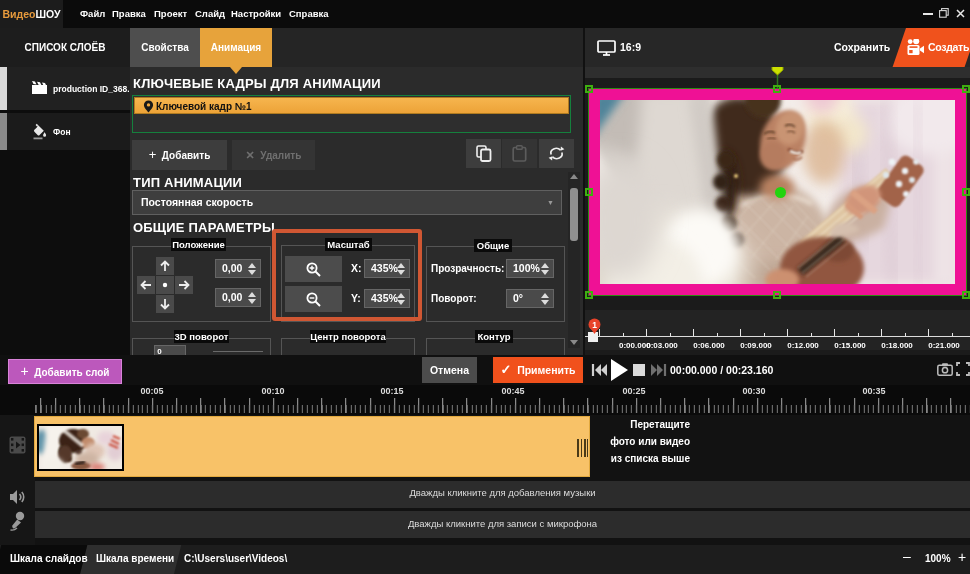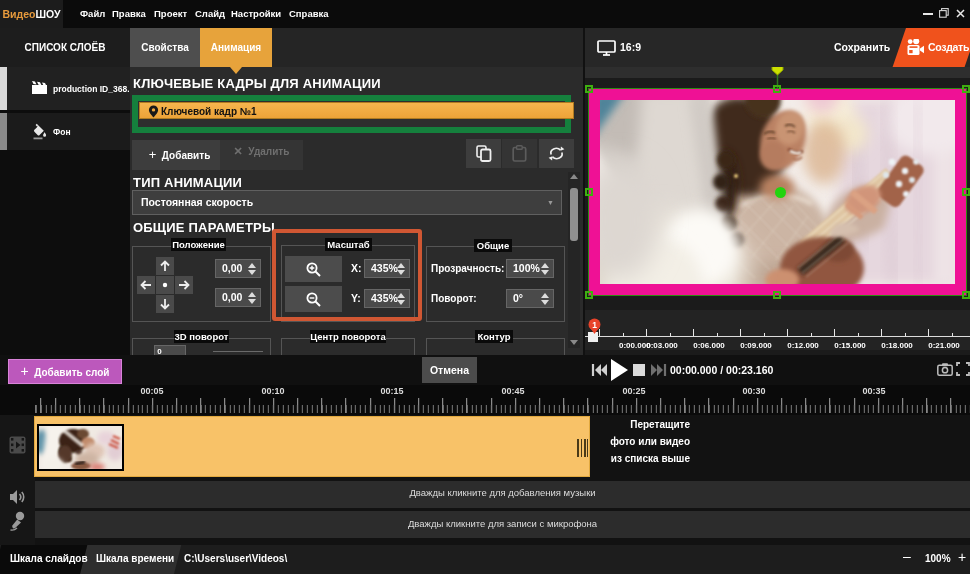--- a/index.html
+++ b/index.html
@@ -20,21 +20,21 @@
 #tabptr { left:100px; top:39px; width:0; height:0; border-left:6px solid transparent; border-right:6px solid transparent; border-top:7px solid #e7a33b; }
 
 #pvbar { left:585px; top:28px; width:385px; height:39px; background:#272727; overflow:hidden; }
 #create { right:-8px; top:0; width:72px; height:39px; background:#f0521c; transform:skewX(-19deg); transform-origin:top right; }
 
 #lpanel { left:0; top:67px; width:130px; height:288px; background:#0d0d0d; }
 .layeritem { left:0; width:130px; color:#fff; font-size:8.5px; font-weight:bold; }
 
 #mpanel { left:130px; top:67px; width:453px; height:288px; background:#2b2b2b; overflow:hidden; }
 .mlabel { color:#fff; font-size:13px; font-weight:bold; letter-spacing:0.2px; }
-#kflist { left:2px; top:28px; width:439px; height:38px; background:#2e2e2e; border:6px solid #15803d; }
+#kflist { left:2px; top:28px; width:439px; height:38px; background:#2e2e2e; border:1px solid #15803d; }
 #kfrow { left:1px; top:1px; width:435px; height:17px; background:linear-gradient(#f6b54e,#eda338); border:1px solid #b07b20; color:#111; font-size:10px; font-weight:bold; line-height:16px; }
 .btn { background:#3d3d3d; color:#fff; font-size:10px; font-weight:bold; text-align:center; }
 .btn.dis { background:#343434; color:#6f6f6f; }
 .spin { background:#4a4a4a; border:1px solid #666; color:#fff; font-size:10.5px; font-weight:bold; }
 .grp { border:1px solid #555; }
 .chip { background:#0a0a0a; color:#fff; font-size:9.5px; font-weight:bold; text-align:center; }
 .spinar { position:absolute; right:3px; top:2px; width:9px; height:14px; }
 .spinar:before { content:""; position:absolute; left:0; top:1px; border-left:4px solid transparent; border-right:4px solid transparent; border-bottom:5px solid #ddd; }
 .spinar:after { content:""; position:absolute; left:0; bottom:1px; border-left:4px solid transparent; border-right:4px solid transparent; border-top:5px solid #ddd; }
 .dbtn { position:absolute; width:18px; height:18px; background:#4a4a4a; color:#fff; text-align:center; line-height:17px; font-size:14px; }
@@ -120,21 +120,21 @@
   <div class="abs" id="kflist">
     <div class="abs" id="kfrow">
       <svg class="abs" style="left:8px;top:2px" width="11" height="13" viewBox="0 0 11 13">
           <path fill="#191919" d="M5.5.5a4.6 4.6 0 0 1 4.6 4.6c0 3-4.6 7.4-4.6 7.4S.9 8.1.9 5.1A4.6 4.6 0 0 1 5.5.5z"></path>
           <circle cx="5.5" cy="4.9" r="1.7" fill="#f0a83e"></circle>
         </svg>
       <span style="position:absolute;left:21px;top:1px">Ключевой кадр №1</span>
     </div>
   </div>
   <div class="abs btn" style="left:2px;top:73px;width:95px;height:30px;line-height:30px"><span style="font-size:13px;font-weight:normal">+</span>&nbsp; Добавить</div>
-  <div class="abs btn dis" style="left:90px;top:73px;width:83px;height:30px;line-height:22px"><span style="font-size:11px">✕</span>&nbsp; Удалить</div>
+  <div class="abs btn dis" style="left:102px;top:73px;width:83px;height:30px;line-height:31px"><span style="font-size:11px">✕</span>&nbsp; Удалить</div>
   <div class="abs btn" style="left:336px;top:72px;width:35px;height:29px">
     <svg style="margin-top:6px" width="16" height="17" viewBox="0 0 16 17">
         <rect x="1" y="1" width="9" height="11" rx="1.5" fill="none" stroke="#efefef" stroke-width="1.6"></rect>
         <rect x="5" y="4.5" width="9.5" height="11.5" rx="1.5" fill="#3d3d3d" stroke="#efefef" stroke-width="1.8"></rect>
       </svg>
   </div>
   <div class="abs btn dis" style="left:372px;top:72px;width:35px;height:29px">
     <svg style="margin-top:6px" width="15" height="17" viewBox="0 0 15 17">
         <rect x="1.2" y="2.5" width="12.5" height="13.5" rx="1.5" fill="none" stroke="#5c5c5c" stroke-width="1.7"></rect>
         <rect x="4.6" y="0.8" width="5.6" height="3.4" rx="0.8" fill="#343434" stroke="#5c5c5c" stroke-width="1.4"></rect>
@@ -368,20 +368,21 @@
         <path d="M7.5 16 L4 11 h7z" fill="#e8432a"></path>
         <circle cx="7.5" cy="6.5" r="6" fill="#e8432a"></circle>
         <text x="7.5" y="9.5" text-anchor="middle" font-size="8.5" font-weight="bold" fill="#fff" font-family="Liberation Sans">1</text>
       </svg>
   </div>
 </div>
 
 <div class="abs" id="toolbar">
   <div class="abs" style="left:8px;top:4px;width:114px;height:25px;background:#bc58bc;border:1px solid #d983d9;color:#fff;font-size:10px;font-weight:bold;line-height:23px;text-align:center"><span style="font-size:14px;font-weight:normal">+</span>&nbsp; Добавить слой</div>
   <div class="abs" style="left:422px;top:2px;width:55px;height:26px;background:#4c4c4c;color:#fff;font-size:10.5px;font-weight:bold;line-height:26px;text-align:center">Отмена</div>
+  <div class="abs" style="left:493px;top:2px;width:90px;height:26px;background:#f1511c;color:#fff;font-size:10.5px;font-weight:bold;line-height:26px;text-align:center"><span style="font-size:13px">✓</span>&nbsp; Применить</div>
   <svg class="abs" style="left:591px;top:7px" width="17" height="16" viewBox="0 0 17 16">
       <path d="M2 2v12" stroke="#cfcfcf" stroke-width="2.2"></path>
       <path d="M10 2L4 8l6 6z" fill="#cfcfcf"></path>
       <path d="M16 2l-6 6 6 6z" fill="#cfcfcf"></path>
     </svg>
   <svg class="abs" style="left:609px;top:3px" width="20" height="24" viewBox="0 0 20 24">
       <path d="M2 1l17 11L2 23z" fill="#fff"></path>
     </svg>
   <div class="abs" style="left:633px;top:9px;width:12px;height:12px;background:#d9d9d9"></div>
   <svg class="abs" style="left:650px;top:7px" width="17" height="16" viewBox="0 0 17 16">

